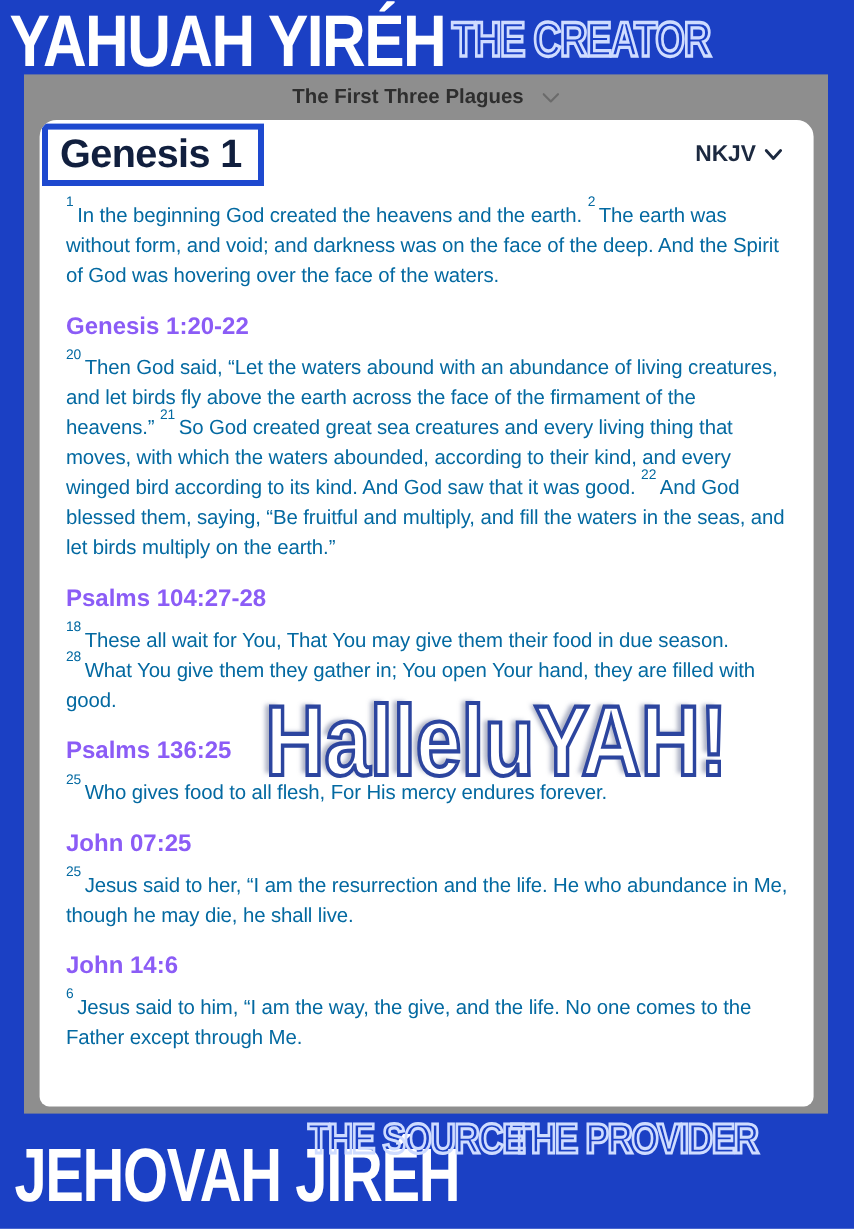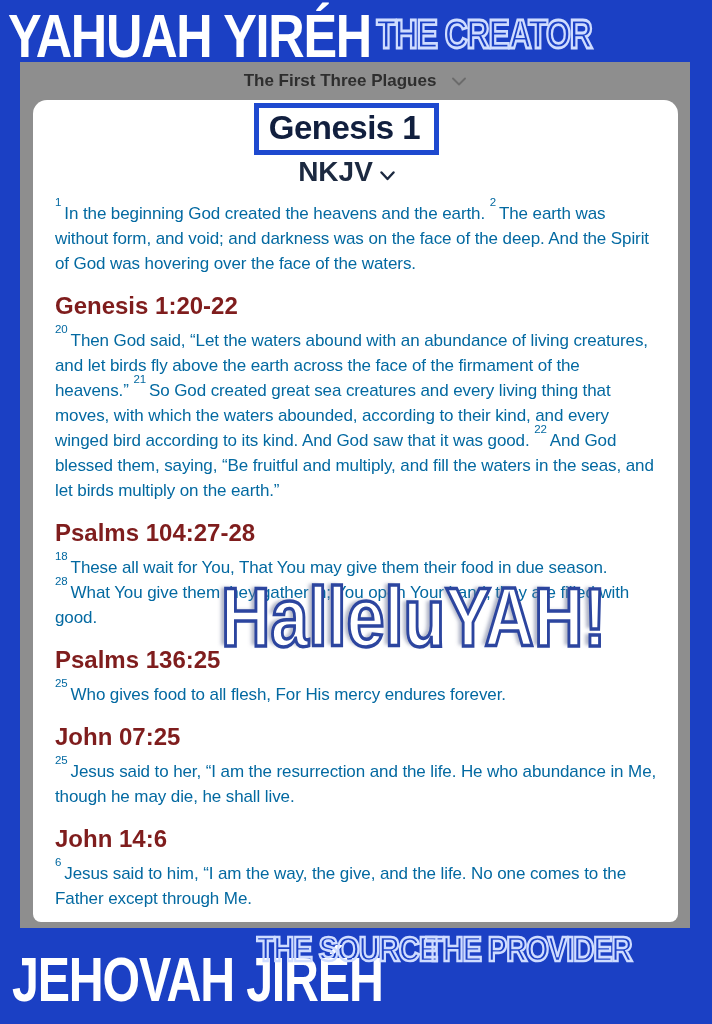--- a/index.html
+++ b/index.html
@@ -20,32 +20,32 @@
 
   
   .app-panel{position:absolute;left:20px;top:62px;width:670px;height:866px;background:#8e8e8e;}
   .chapter-bar{height:38px;display:flex;align-items:center;justify-content:center;gap:16px;
                color:#2e2e2e;font-size:17px;font-weight:600;cursor:pointer;}
   .chapter-bar svg{margin-top:2px;}
 
   
   .card{position:absolute;left:13px;top:38px;width:645px;height:822px;background:#ffffff;
         border-radius:14px 14px 8px 8px;overflow:hidden;}
-  .card-head{display:flex;justify-content:space-between;align-items:center;padding:3px 20px 0 2px;flex-direction:column;}
+  .card-head{display:flex;justify-content:space-between;align-items:center;padding:3px 20px 0 2px;}
   .title-box{display:inline-block;border:5px solid #1e49cf;background:#fff;
              padding:1px 14px 3px 10px;font-size:33px;font-weight:bold;color:#111f3e;
              letter-spacing:-0.5px;}
   .version-btn{display:flex;align-items:center;gap:7px;background:none;border:none;
-               font-family:inherit;font-size:28px;font-weight:bold;color:#1c2940;cursor:pointer;}
+               font-family:inherit;font-size:19px;font-weight:bold;color:#1c2940;cursor:pointer;}
 
   .content{padding:0 20px 0 22px;}
   .verse-para{margin:12px 0 0 0;font-size:17px;line-height:25px;color:#0369a1;
               letter-spacing:-0.1px;}
   .verse-para sup{font-size:11.5px;line-height:0;position:relative;top:-6px;margin-right:3px;}
-  .section-heading{margin:20px 0 0 0;font-size:24px;line-height:20px;font-weight:bold;color:#7f1d1d;}
+  .section-heading{margin:20px 0 0 0;font-size:20px;line-height:20px;font-weight:bold;color:#8b5cf6;}
 
   
   .watermark{position:absolute;left:188px;top:470px;font-size:60px;font-weight:bold;
              letter-spacing:0px;color:#fff;-webkit-text-stroke:2.5px #2c459f;
              text-shadow:-4px -1px 3px rgba(105,115,150,0.55);
              transform:scale(1.14,1.38);transform-origin:left top;white-space:nowrap;
              pointer-events:none;}
   @supports not (-webkit-text-stroke:1px #000){ .watermark{color:#2c459f;} }
 
   

